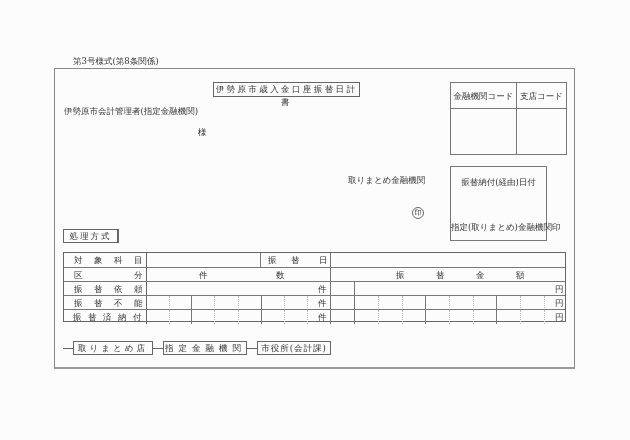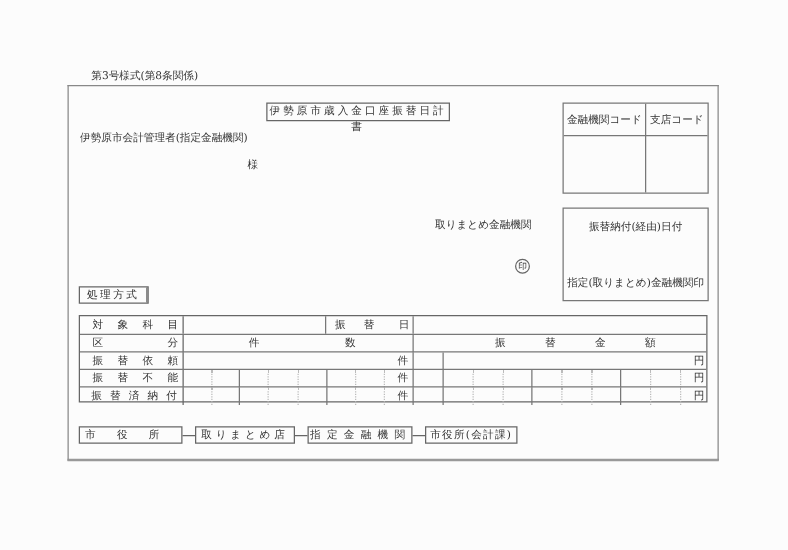--- a/index.html
+++ b/index.html
@@ -14,21 +14,21 @@
   .title-box { left:213px; top:82px; width:147px; height:15px; border:1px solid #666; box-sizing:border-box; text-align:center; font-size:8.5px; line-height:13px; letter-spacing:2.4px; }
   .addressee { left:64px; top:107px; }
   .sama { left:198px; top:128px; }
   .code-box { left:450px; top:82px; width:117px; height:73px; border:1px solid #777; box-sizing:border-box; }
   .code-box .vline { position:absolute; left:65px; top:0; bottom:0; border-left:1px solid #777; }
   .code-box .hline { position:absolute; left:0; right:0; top:25px; border-top:1px solid #777; }
   .code-box .h1 { position:absolute; left:0; width:65px; top:9px; text-align:center; }
   .code-box .h2 { position:absolute; left:66px; right:0; top:9px; text-align:center; }
   .torimatome { left:323px; top:176px;padding-left:25px; }
   .seal { left:412px; top:207px; width:10px; height:10px; border:1px solid #666; border-radius:50%; font-size:7px; line-height:10px; text-align:center; }
-  .date-box { left:450px; top:166px; width:117px; height:75px; border:1px solid #777; box-sizing:border-box; }
+  .date-box { left:450px; top:166px; width:97px; height:75px; border:1px solid #777; box-sizing:border-box; }
   .date-box .l1 { position:absolute; left:0; right:0; top:11px; text-align:center; }
   .date-box .l2 { position:absolute; left:0; right:0; top:56px; text-align:center; }
   .method { left:63px; top:229px; height:14px; border:1px solid #666; box-sizing:border-box; display:flex; }
   .method .k { width:53px; border-right:1px solid #666; text-align:center; line-height:12px; letter-spacing:2px; }
   .method .v { width:104px; text-align:center; line-height:12px; }
   .grid { left:63px; top:252px; width:503px; height:70px; border:1px solid #666; box-sizing:border-box; }
   .row { position:absolute; left:0; right:0; height:14px; }
   .row + .row { border-top:1px solid #777; }
   .lbl { position:absolute; left:0; width:82px; top:0; height:14px; border-right:1px solid #666; line-height:14px; font-size:8.5px; }
   .lbl span { position:absolute; top:0; }
@@ -171,20 +171,19 @@
     <div class="vd" style="left:385px"></div>
     <div class="vd" style="left:409px"></div>
     <div class="vl" style="left:432px"></div>
     <div class="vd" style="left:456px"></div>
     <div class="vd" style="left:480px"></div>
     <div class="cell-t" style="left:491px">円</div>
   </div>
 </div>
 
 <div class="abs flow">
-  <div class="fbox" style="width:83px;text-align:left;padding-left:4px;">市　　役　　所</div>
   <div class="fconn"></div>
   <div class="fbox" style="width:80px;text-align:center;letter-spacing:3px;">取りまとめ店</div>
   <div class="fconn"></div>
   <div class="fbox" style="width:84px;text-align:right;letter-spacing:5px;">指定金融機関</div>
   <div class="fconn"></div>
   <div class="fbox" style="width:74px;text-align:center;letter-spacing:1px;">市役所(会計課)</div>
 </div>
 
 </body></html>

